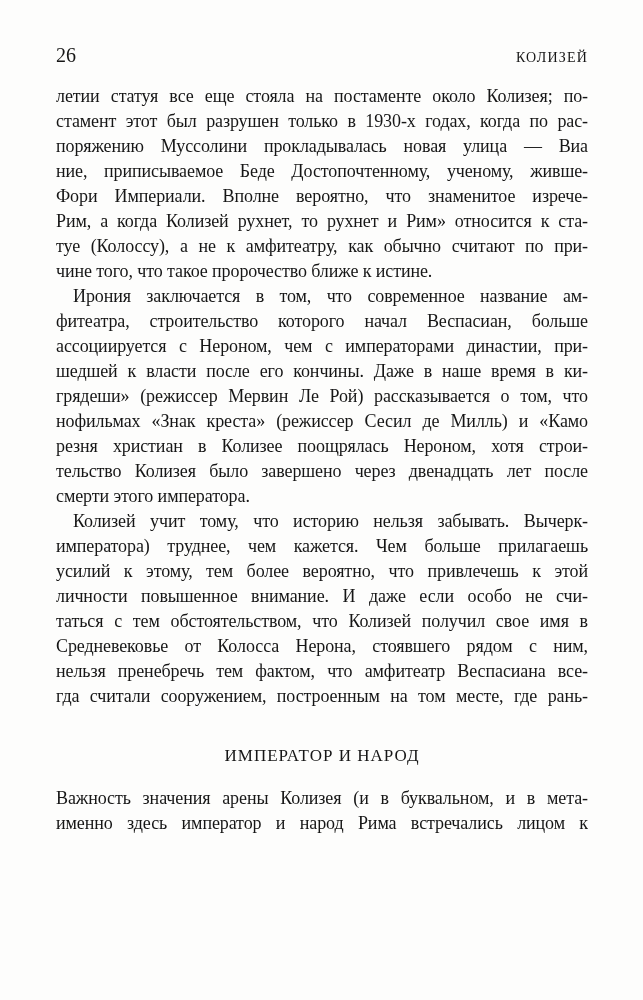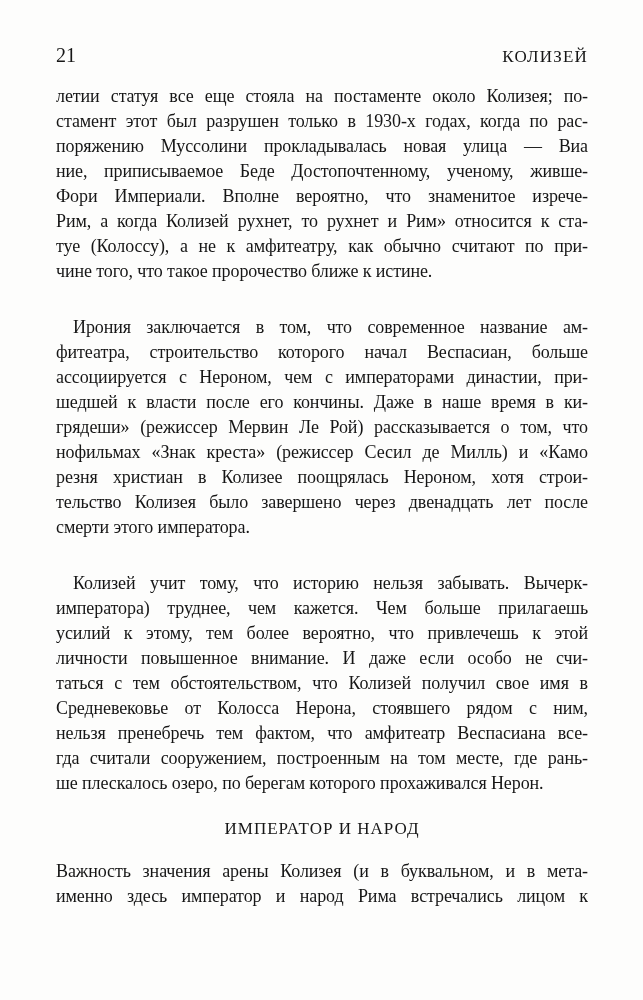--- a/index.html
+++ b/index.html
@@ -23,61 +23,61 @@
     width: 532px;
     display: flex;
     justify-content: space-between;
     align-items: baseline;
   }
   .page-number {
     font-size: 20px;
     line-height: 22px;
   }
   .running-title {
-    font-size: 17px;
+    font-size: 14px;
     letter-spacing: 1.2px;
     line-height: 22px;
   }
   .body-text {
     position: absolute;
     top: 84px;
     left: 56px;
     width: 532px;
   }
   .paragraph { margin: 0; }
   .line {
     font-size: 18px;
     line-height: 25px;
     height: 25px;
     letter-spacing: -0.1px;
     text-align: justify;
     text-align-last: justify;
     overflow: hidden;
   }
-  .line.indent { text-indent: 17px; margin-top: 31px; }
+  .line.indent { text-indent: 17px; }
   .line.plain {
     text-align: right;
     text-align-last: left;
   }
   .section-heading {
-    margin: 20px 0 18px 0;
+    margin: 34px 0 18px 0;
     font-size: 17px;
     font-weight: normal;
     letter-spacing: 1px;
     line-height: 25px;
     text-align: center;
   }
 </style>
 </head>
 <body>
 
 <div class="page">
 
   <div class="header">
-    <span class="page-number">21</span>
+    <span class="page-number">26</span>
     <span class="running-title">КОЛИЗЕЙ</span>
   </div>
 
   <div class="body-text">
     <div class="paragraph">
         <div class="line">летии статуя все еще стояла на постаменте около Колизея; по-</div>
         <div class="line">стамент этот был разрушен только в 1930-х годах, когда по рас-</div>
         <div class="line">поряжению Муссолини прокладывалась новая улица — Виа</div>
         <div class="line">ние, приписываемое Беде Достопочтенному, ученому, живше-</div>
         <div class="line">Фори Империали. Вполне вероятно, что знаменитое изрече-</div>
@@ -98,21 +98,20 @@
       </div>
     <div class="paragraph">
         <div class="line indent">Колизей учит тому, что историю нельзя забывать. Вычерк-</div>
         <div class="line">императора) труднее, чем кажется. Чем больше прилагаешь</div>
         <div class="line">усилий к этому, тем более вероятно, что привлечешь к этой</div>
         <div class="line">личности повышенное внимание. И даже если особо не счи-</div>
         <div class="line">таться с тем обстоятельством, что Колизей получил свое имя в</div>
         <div class="line">Средневековье от Колосса Нерона, стоявшего рядом с ним,</div>
         <div class="line">нельзя пренебречь тем фактом, что амфитеатр Веспасиана все-</div>
         <div class="line">гда считали сооружением, построенным на том месте, где рань-</div>
-        <div class="line plain">ше плескалось озеро, по берегам которого прохаживался Нерон.</div>
       </div>
     <h2 class="section-heading">ИМПЕРАТОР И НАРОД</h2>
     <div class="paragraph">
         <div class="line">Важность значения арены Колизея (и в буквальном, и в мета-</div>
         <div class="line">именно здесь император и народ Рима встречались лицом к</div>
       </div>
   </div>
 
 </div>
 

